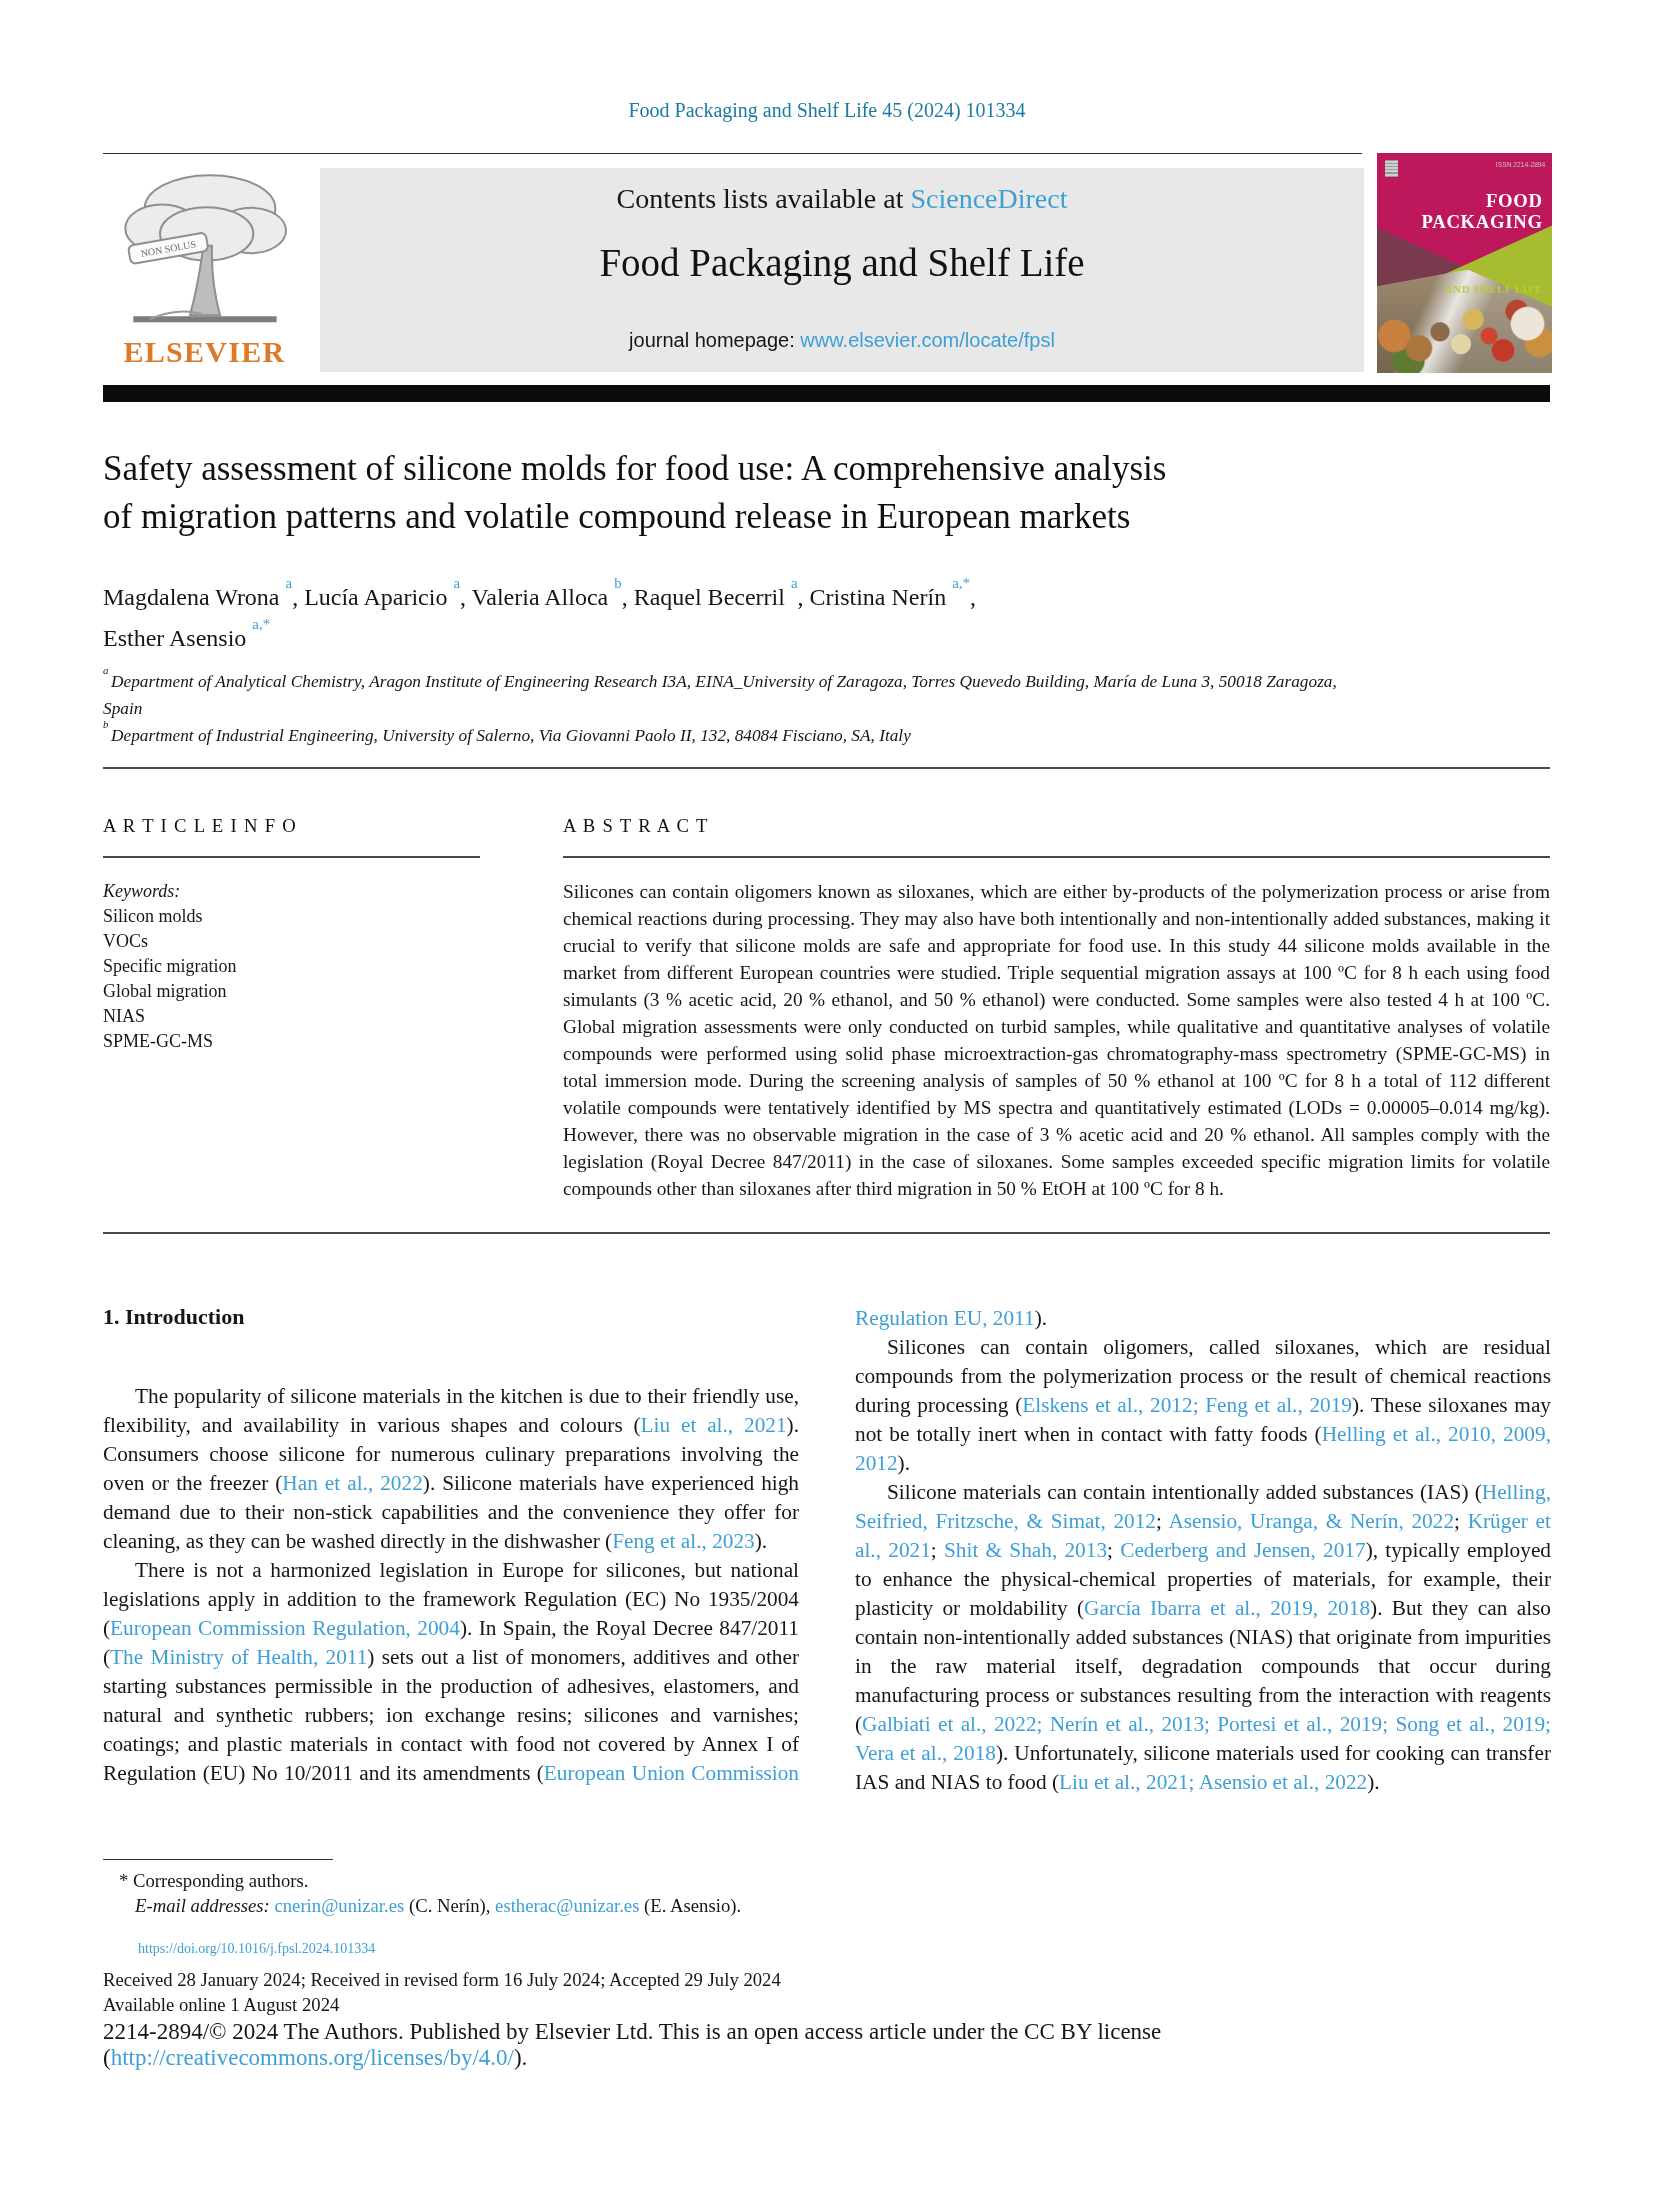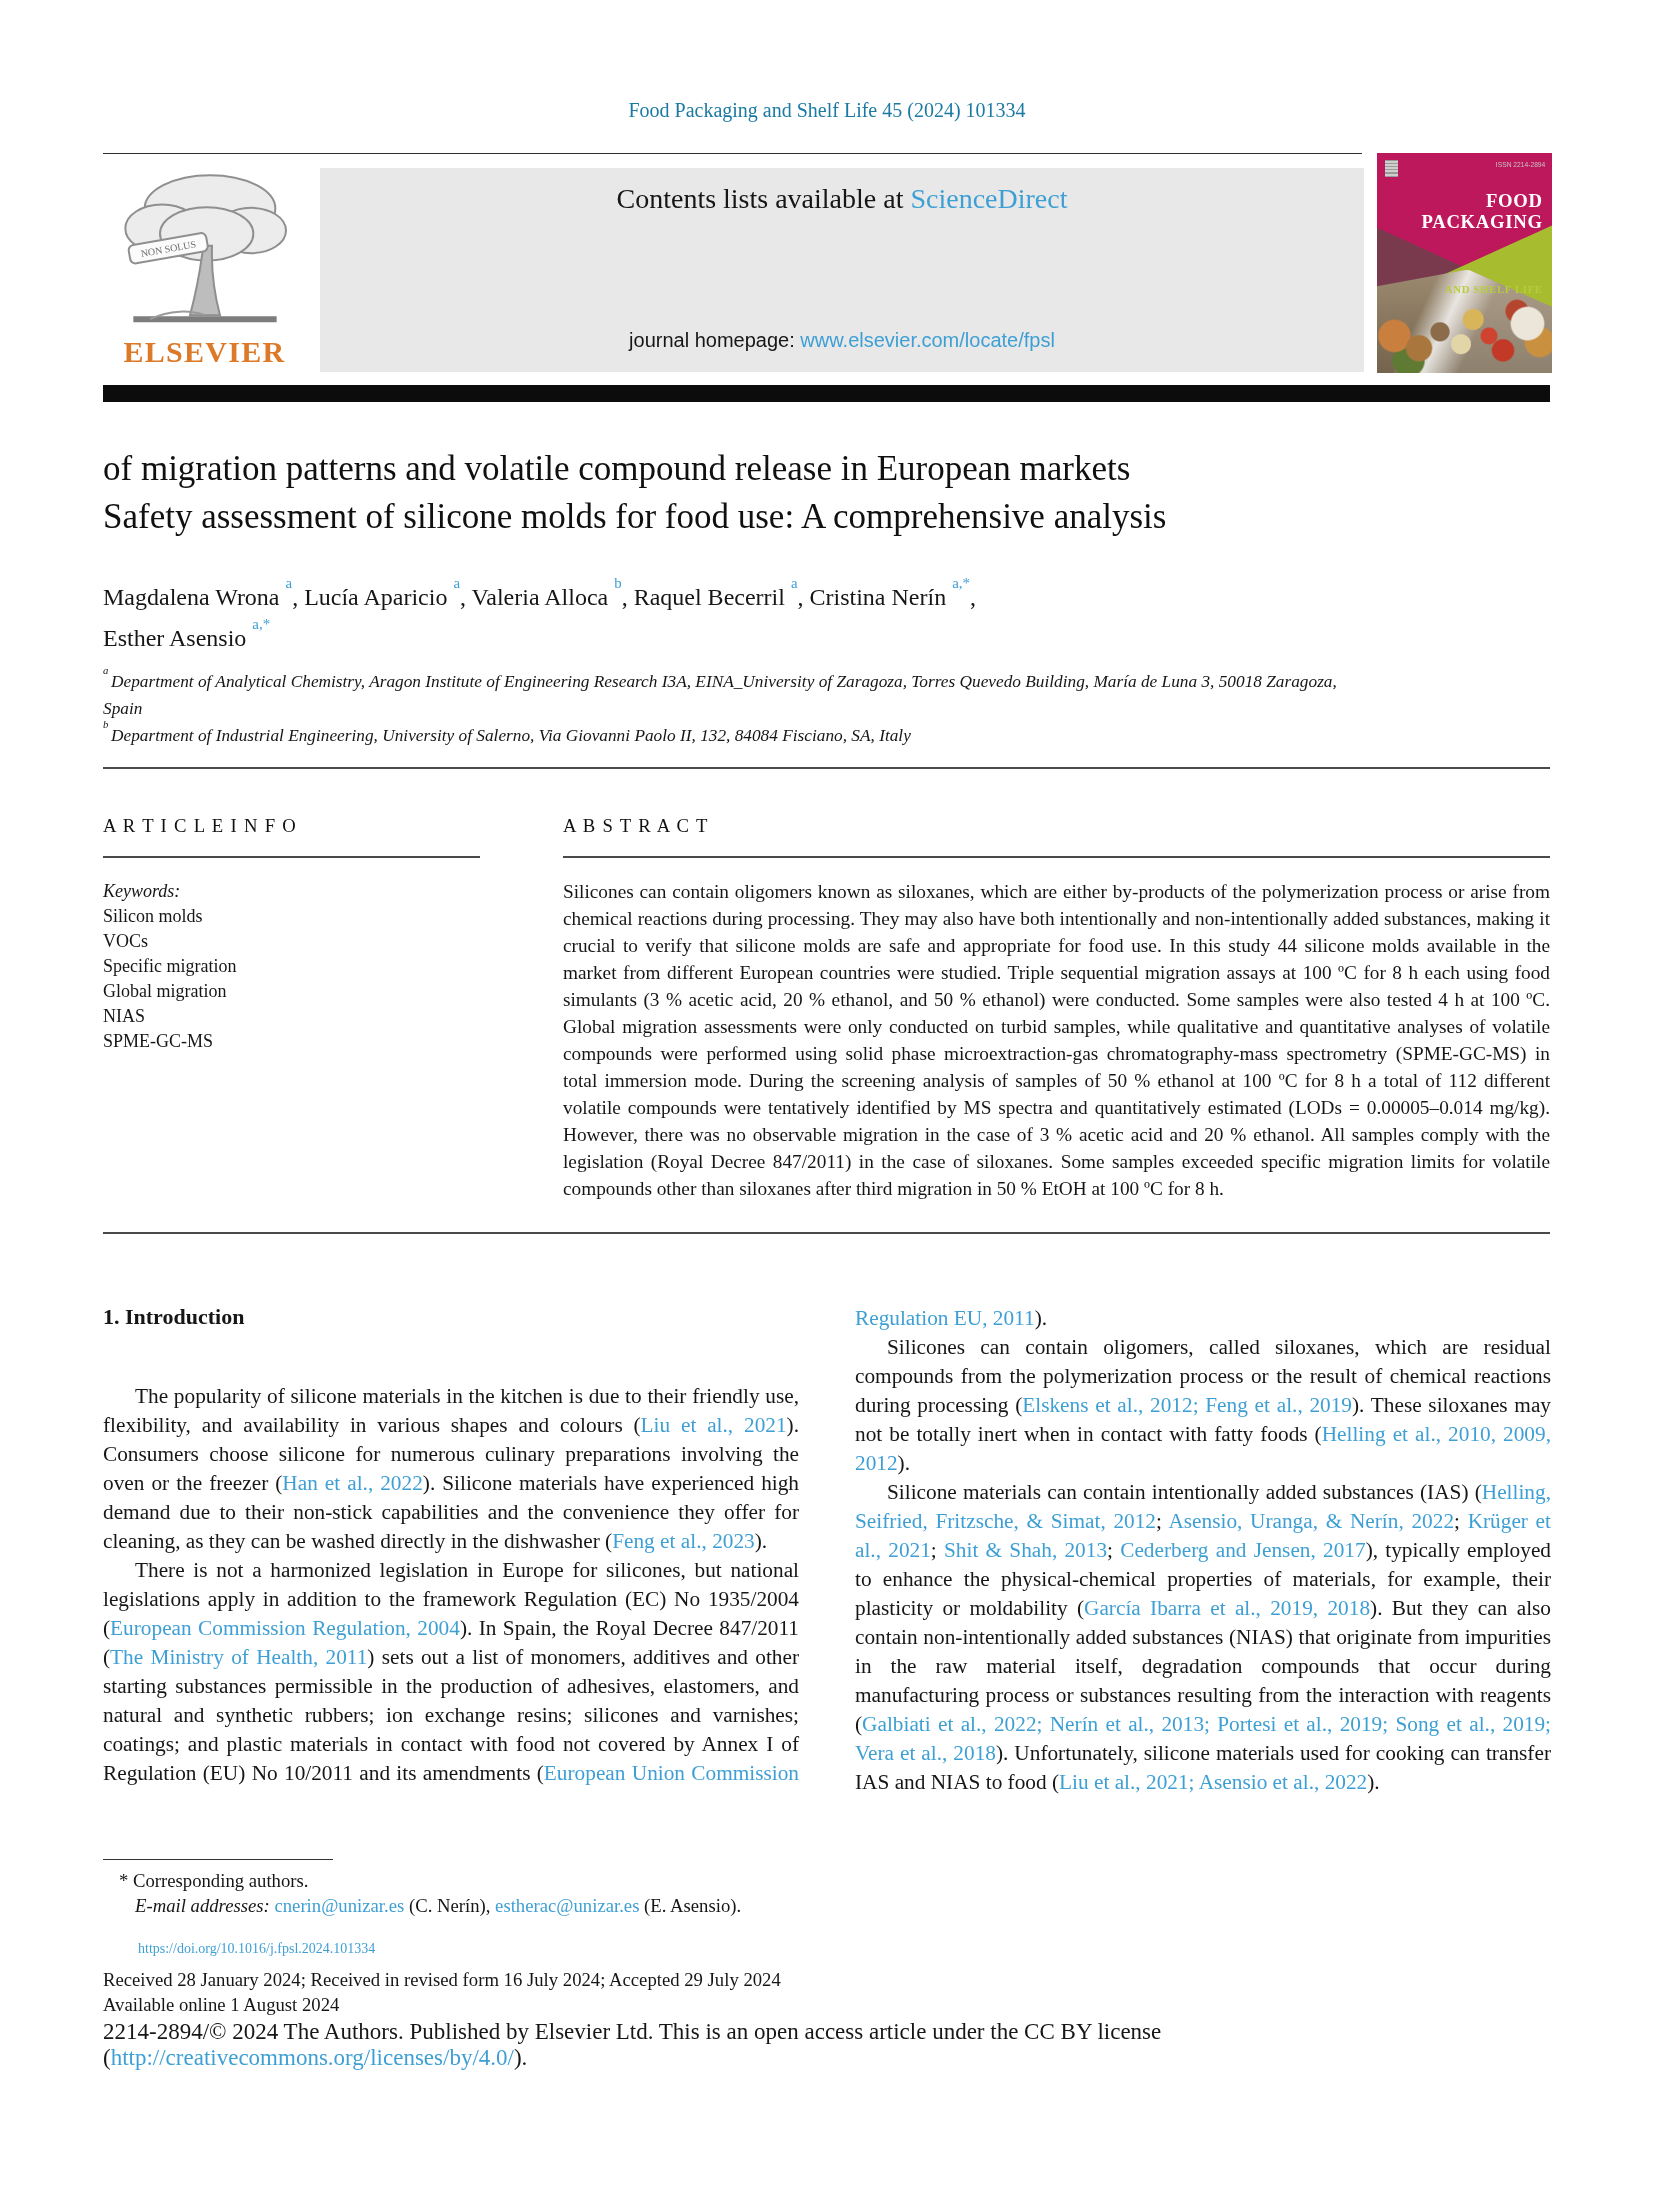--- a/index.html
+++ b/index.html
@@ -117,41 +117,42 @@
       <g transform="rotate(-10 85 120)">
         <rect x="28" y="108" width="118" height="28" rx="8" fill="#fbfbfb" stroke="#8f8f8f" stroke-width="3"></rect>
         <text x="87" y="128" text-anchor="middle" font-size="15" font-family="Liberation Serif, serif" fill="#6f6f6f">NON SOLUS</text>
       </g>
     </svg>
     <div class="wordmark">ELSEVIER</div>
   </div>
 
   <div class="masthead-box">
     <div class="contents-line"><span>Contents lists available at </span><span class="lnk">ScienceDirect</span></div>
+    <div class="masthead-title">Food Packaging and Shelf Life</div>
     <div class="homepage-line"><span>journal homepage: </span><span class="lnk">www.elsevier.com/locate/fpsl</span></div>
   </div>
 
   <div class="cover">
     <div class="cover-wedge"></div>
     <div class="cover-lime"></div>
     <div class="cover-photo"></div>
     <div class="cover-minilogo"></div>
     <div class="cover-issn">ISSN 2214-2894</div>
     <div class="cover-title">
       <div class="l1">FOOD</div>
       <div class="l2">PACKAGING</div>
       <div class="l3">AND SHELF LIFE</div>
     </div>
   </div>
 
   <div class="black-bar"></div>
 
   <div class="article-title">
+    <div>Safety assessment of silicone molds for food use: A comprehensive analysis</div>
     <div>of migration patterns and volatile compound release in European markets</div>
-    <div>Safety assessment of silicone molds for food use: A comprehensive analysis</div>
   </div>
 
   <div class="authors">
     <div><span>Magdalena Wrona </span><sup class="lnk">a</sup><span>, Lucía Aparicio </span><sup class="lnk">a</sup><span>, Valeria Alloca </span><sup class="lnk">b</sup><span>, Raquel Becerril </span><sup class="lnk">a</sup><span>, Cristina Nerín </span><sup class="lnk">a,*</sup><span>,</span></div>
     <div><span>Esther Asensio </span><sup class="lnk">a,*</sup></div>
   </div>
 
   <div class="affiliations">
     <div><sup>a </sup><span>Department of Analytical Chemistry, Aragon Institute of Engineering Research I3A, EINA_University of Zaragoza, Torres Quevedo Building, María de Luna 3, 50018 Zaragoza, Spain</span></div>
     <div><sup>b </sup><span>Department of Industrial Engineering, University of Salerno, Via Giovanni Paolo II, 132, 84084 Fisciano, SA, Italy</span></div>

